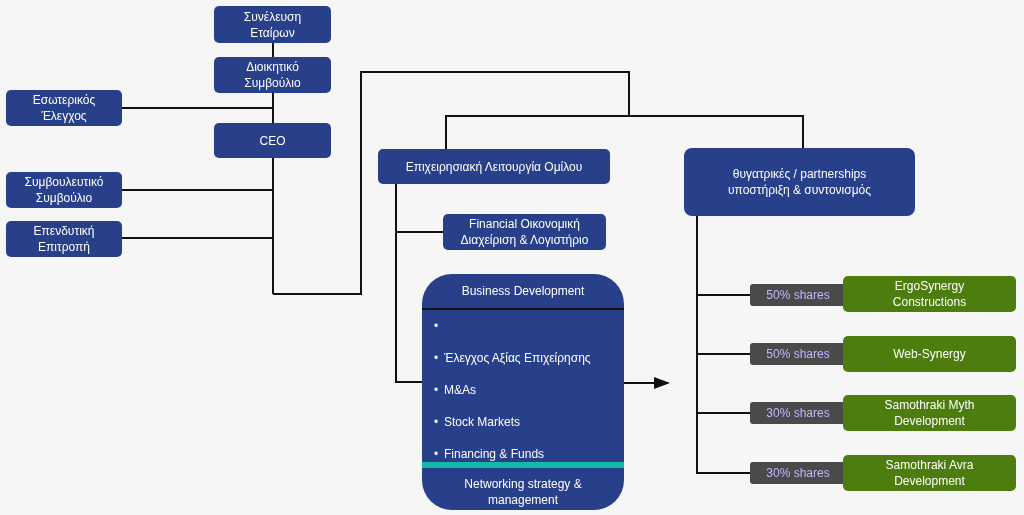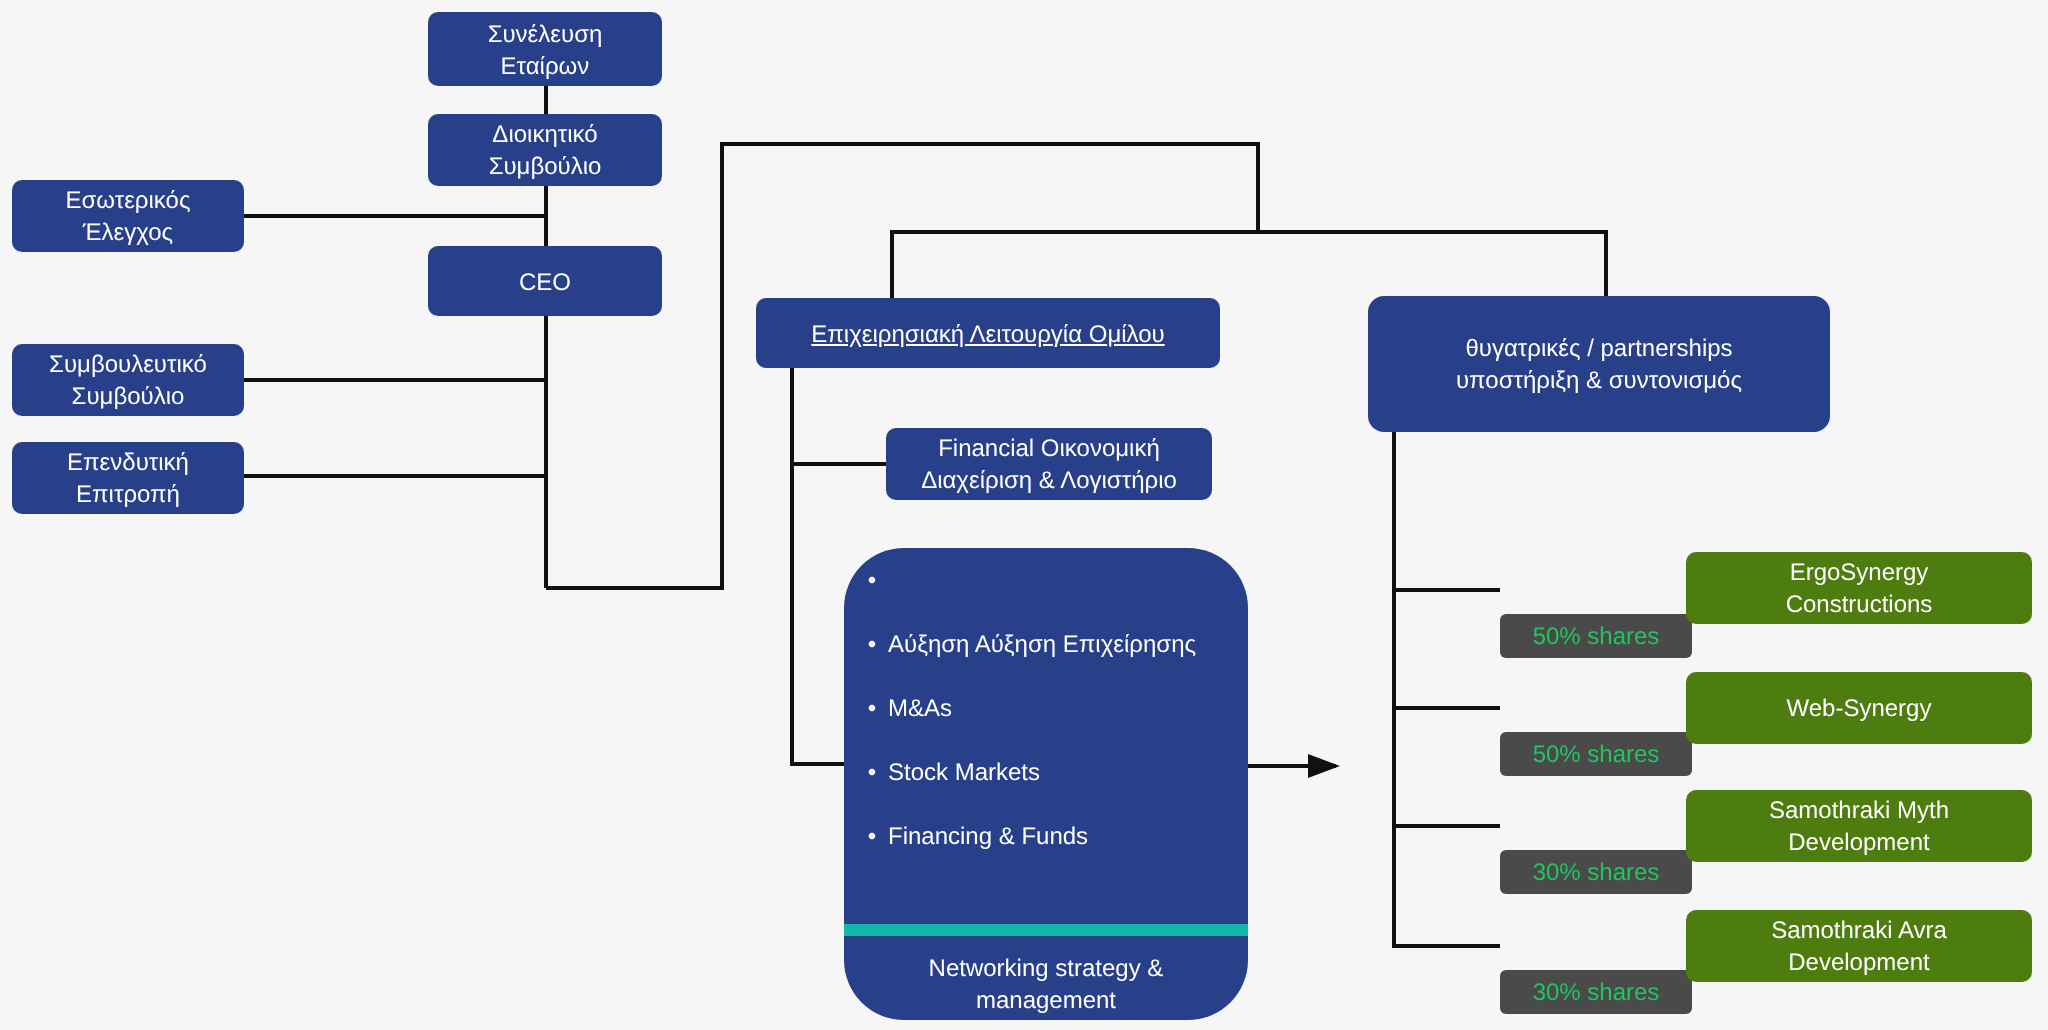--- a/index.html
+++ b/index.html
@@ -3,22 +3,22 @@
 <meta charset="utf-8">
 <style>
   html, body { margin:0; padding:0; }
   body { width:1024px; height:515px; background:#f6f6f6; position:relative; overflow:hidden;
          font-family:"Liberation Sans", "DejaVu Sans", sans-serif; }
   svg.lines { position:absolute; left:0; top:0; width:1024px; height:515px; }
   .box { position:absolute; background:#283f8a; color:#ffffff; border-radius:5px;
          display:flex; align-items:center; justify-content:center; text-align:center;
          font-size:12px; line-height:16px; box-sizing:border-box; padding:15px 4px; white-space:pre-line; }
   .green { background:#4d7c0f; border-radius:5px; }
-  .share { position:absolute; background:#4a4a4a; color:#22c55e; font-size:12px; border-radius:3px;
-           display:flex; align-items:center; justify-content:center; box-sizing:border-box;margin-top:23px; }
+  .share { position:absolute; background:#4a4a4a; color:#c4b5fd; font-size:12px; border-radius:3px;
+           display:flex; align-items:center; justify-content:center; box-sizing:border-box; }
   .bd { position:absolute; left:422px; top:274px; width:202px; height:236px; background:#283f8a;
         border-radius:30px; color:#fff; overflow:hidden; }
   .bd-title { height:36px; display:flex; align-items:center; justify-content:center; font-size:12px;
               border-bottom:2px solid #111; box-sizing:border-box; }
   .bd-list { list-style:none; margin:0; padding:0; }
   .bd-list li { height:32px; display:flex; align-items:center; font-size:12px; padding-left:6px; }
   .bullet { width:16px; display:inline-block; text-align:center; }
   .bd-foot { border-top:6px solid #14b8a6; position:absolute; left:0; right:0; top:188px; height:48px;
              display:flex; align-items:center; justify-content:center; text-align:center; font-size:12px;
              line-height:16px; white-space:pre-line; }
@@ -58,32 +58,33 @@
 <div class="box" style="left:214px;top:57px;width:117px;height:36px;">Διοικητικό
 Συμβούλιο</div>
 <div class="box" style="left:6px;top:90px;width:116px;height:36px;">Εσωτερικός
 Έλεγχος</div>
 <div class="box" style="left:214px;top:123px;width:117px;height:35px;">CEO</div>
 <div class="box" style="left:6px;top:172px;width:116px;height:36px;">Συμβουλευτικό
 Συμβούλιο</div>
 <div class="box" style="left:6px;top:221px;width:116px;height:36px;">Επενδυτική
 Επιτροπή</div>
 
-<div class="box" style="left:378px;top:149px;width:232px;height:35px;text-decoration:underline;">Επιχειρησιακή Λειτουργία Ομίλου</div>
+<div class="box" style="left:378px;top:149px;width:232px;height:35px;">Επιχειρησιακή Λειτουργία Ομίλου</div>
 <div class="box" style="left:443px;top:214px;width:163px;height:36px;">Financial Οικονομική
 Διαχείριση &amp; Λογιστήριο</div>
 
 <div class="bd">
+  <div class="bd-title">Business Development</div>
   <ul class="bd-list">
     <li>
         <span class="bullet">•</span>
       </li>
     <li>
         <span class="bullet">•</span>
-        <span>Αύξηση Αύξηση Επιχείρησης</span>
+        <span>Έλεγχος Αξίας Επιχείρησης</span>
       </li>
     <li>
         <span class="bullet">•</span>
         <span>M&amp;As</span>
       </li>
     <li>
         <span class="bullet">•</span>
         <span>Stock Markets</span>
       </li>
     <li>

